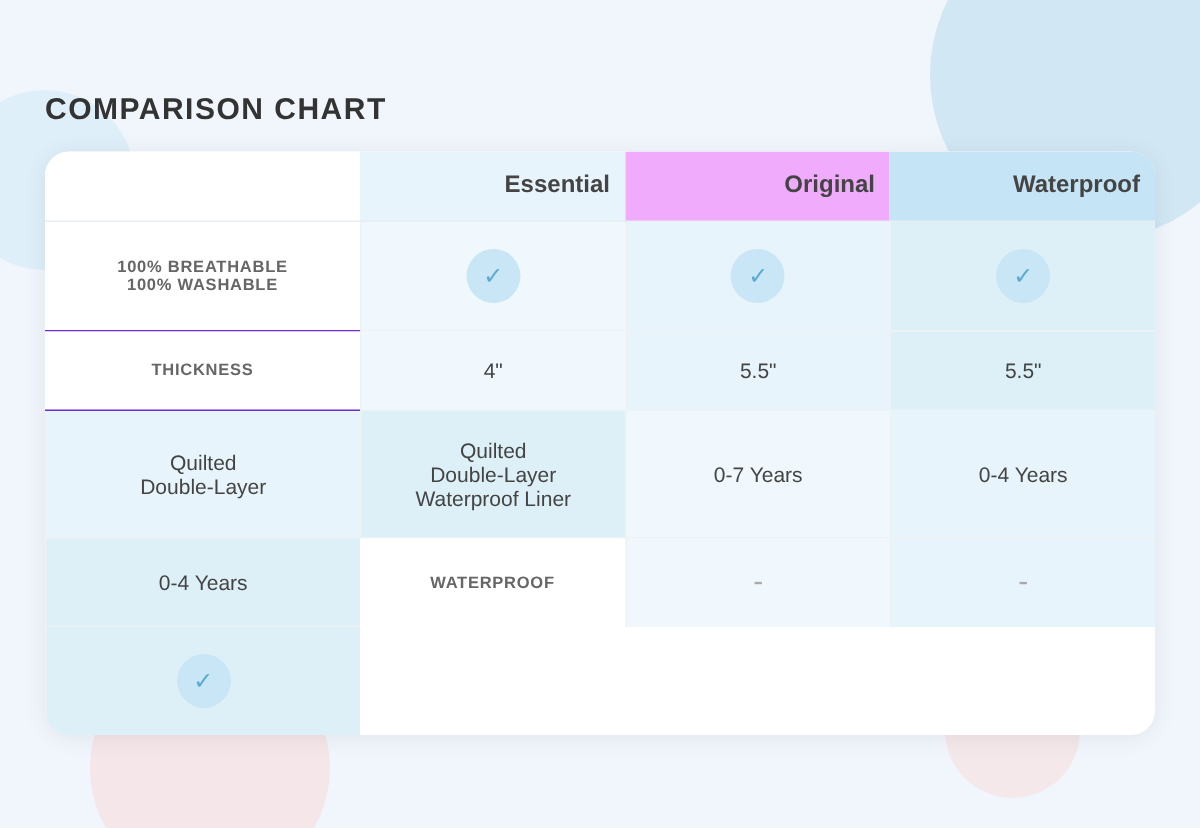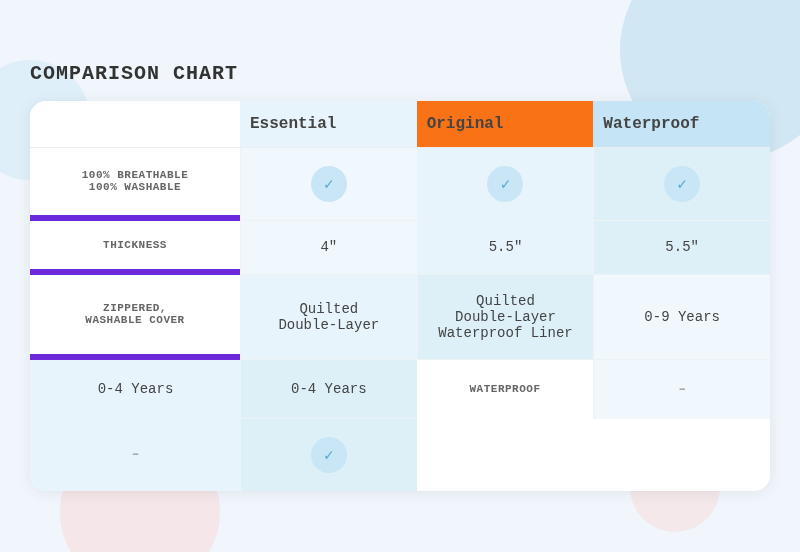--- a/index.html
+++ b/index.html
@@ -1,15 +1,15 @@
 <!DOCTYPE html>
 <html><head>
   <meta charset="utf-8">
   <style>
-    * { box-sizing: border-box; margin: 0; padding: 0; font-family: Liberation Mono, monospace; }
+    * { box-sizing: border-box; margin: 0; padding: 0; }
 
     body {
       width: 800px;
       height: 552px;
       font-family: 'Helvetica Neue', Arial, sans-serif;
       background: #f0f6fb;
       display: flex;
       align-items: center;
       justify-content: center;
       overflow: hidden;
@@ -83,52 +83,52 @@
       border-radius: 16px;
       overflow: hidden;
       box-shadow: 0 2px 16px rgba(0,0,0,0.07);
       display: grid;
       grid-template-columns: 210px 1fr 1fr 1fr;
     }
 
     
     .header-cell {
       padding: 14px 10px;
-      text-align: left;
+      text-align: right;
       font-size: 16px;
       font-weight: 600;
       color: #444;
       border-bottom: 1px solid #e8eef2;
     }
 
     .header-cell.essential {
       background: #e8f4fb;
     }
     .header-cell.original {
-      background: #f97316;
+      background: #f0abfc;
     }
     .header-cell.waterproof {
       background: #c5e4f5;
     }
     .header-cell.label-col {
       background: white;
     }
 
     .row-label {
       padding: 18px 16px;
       display: flex;
       align-items: center;
       justify-content: center;
       text-align: center;
       font-size: 11px;
       font-weight: 700;
       letter-spacing: 0.5px;
       color: #666;
       text-transform: uppercase;
-      border-bottom: 6px solid #6d28d9;
+      border-bottom: 1px solid #6d28d9;
       background: white;
     }
 
     .row-label:last-child {
       border-bottom: none;
     }
 
     .row-cell {
       padding: 18px 10px;
       display: flex;
@@ -206,25 +206,24 @@
     </div>
     <div class="row-cell waterproof-col">
       <div class="check-circle">✓</div>
     </div>
 
     <div class="row-label">THICKNESS</div>
     <div class="row-cell essential-col">4"</div>
     <div class="row-cell original-col">5.5"</div>
     <div class="row-cell waterproof-col">5.5"</div>
 
-    <div class="row-label">ZIPPERED,<br>WASHABLE COVER</div>
     <div class="row-cell original-col">Quilted<br>Double-Layer</div>
     <div class="row-cell waterproof-col">Quilted<br>Double-Layer<br>Waterproof Liner</div>
 
-    <div class="row-cell essential-col">0-9 Years</div>
+    <div class="row-cell essential-col">0-7 Years</div>
     <div class="row-cell original-col">0-4 Years</div>
     <div class="row-cell waterproof-col">0-4 Years</div>
 
     <div class="row-label no-border-bottom">WATERPROOF</div>
     <div class="row-cell essential-col no-border-bottom">
       <span class="dash">-</span>
     </div>
     <div class="row-cell original-col no-border-bottom">
       <span class="dash">-</span>
     </div>

